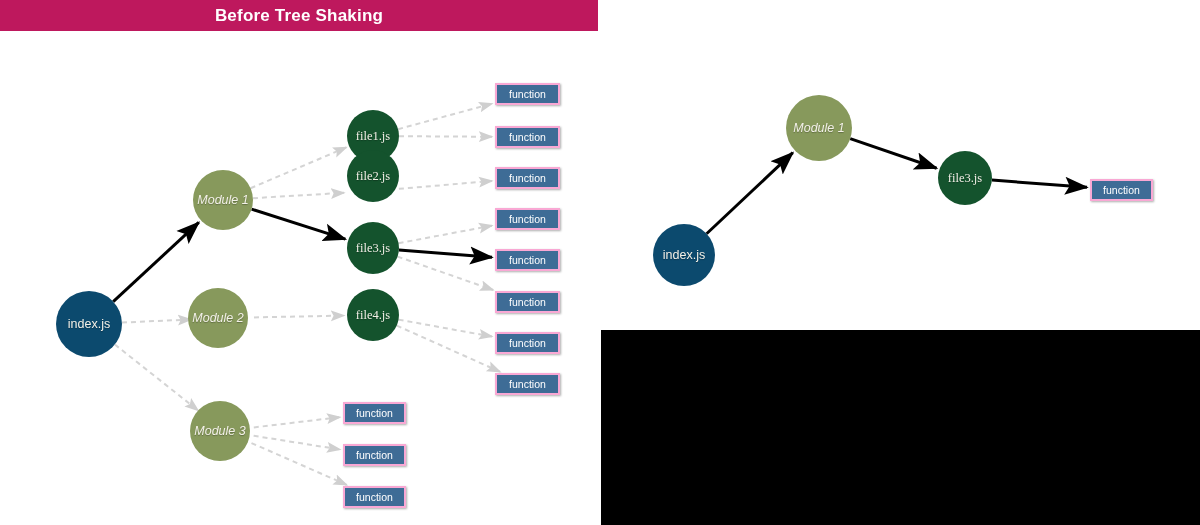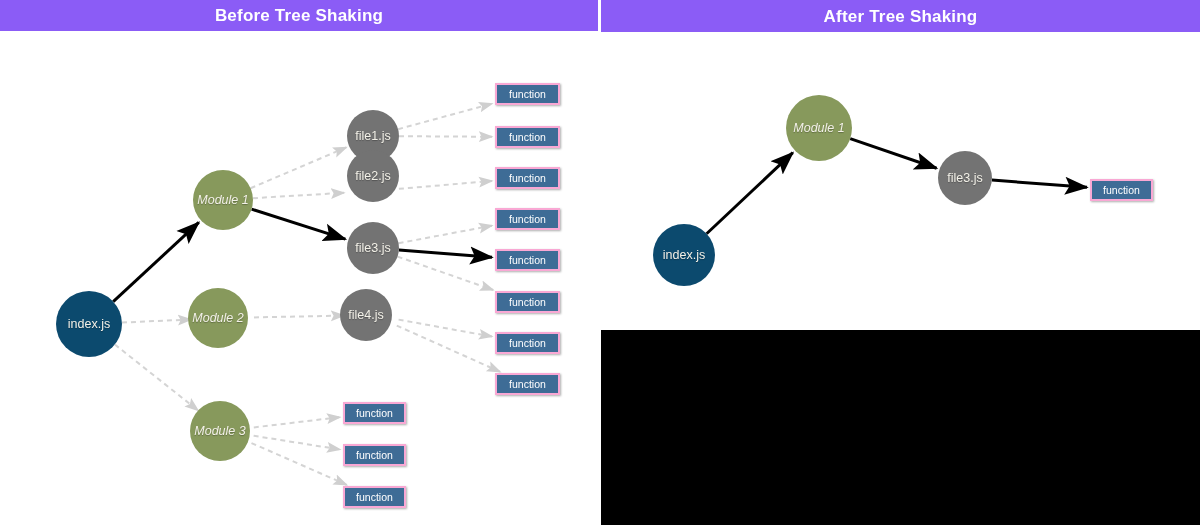--- a/index.html
+++ b/index.html
@@ -19,21 +19,21 @@
     position: absolute;
     left: 0; top: 0;
     width: 1200px;
     height: 525px;
   }
   
   .header-bar {
     position: absolute;
     top: 0;
     height: 31px;
-    background: #8b5cf6;
+    background: #be185d;
     display: flex;
     align-items: center;
     justify-content: center;
   }
   .header-bar.left  { left: 0;     width: 598px; }
   .header-bar.right { left: 601px; width: 599px; height: 32px; }
   .header-title {
     color: #ffffff;
     font-size: 17px;
     font-weight: bold;
@@ -60,21 +60,21 @@
     box-sizing: border-box;
     color: #f3f1e8;
     font-size: 12.5px;
     line-height: 1;
     white-space: nowrap;
     text-shadow: 0 1px 1px rgba(0,0,0,.28);
     font-family: "Liberation Sans", sans-serif;
   }
   .node.index  { background: #0c4a6e; }
   .node.module { background: #87995c; font-style: italic; }
-  .node.file   { background: #737373; }
+  .node.file   { background: #14532d; font-family: Liberation Serif, serif; }
 
   .fnbox {
     position: absolute;
     box-sizing: border-box;
     background: #3e6c96;
     border: 2px solid #f9a8d4;
     box-shadow: 1px 1px 2px rgba(0,0,0,.32);
     display: flex;
     align-items: center;
     justify-content: center;
@@ -94,23 +94,20 @@
     background: #000000;
   }
 </style>
 </head>
 <body>
 
 <div class="canvas">
 
   <div class="header-bar left">
     <span class="header-title">Before Tree Shaking</span>
-  </div>
-  <div class="header-bar right">
-    <span class="header-title">After Tree Shaking</span>
   </div>
 
   <svg class="edges" id="edge-layer" viewBox="0 0 1200 525" xmlns="http://www.w3.org/2000/svg">
     <defs>
       <marker id="arrow-active" markerWidth="9" markerHeight="9" refX="7.4" refY="3.2" orient="auto" markerUnits="strokeWidth">
         <path d="M0,0.2 L8,3.2 L0,6.2 L1.6,3.2 Z" fill="#000000"></path>
       </marker>
       <marker id="arrow-inactive" markerWidth="8" markerHeight="8" refX="6.6" refY="3" orient="auto" markerUnits="strokeWidth">
         <path d="M0,0.3 L7.4,3 L0,5.7 L1.4,3 Z" fill="#cfcfcf"></path>
       </marker>
@@ -155,21 +152,21 @@
       </div>
       <div class="node file" style="left: 347px; top: 110px; width: 52px; height: 52px;">
         <span>file1.js</span>
       </div>
       <div class="node file" style="left: 347px; top: 150px; width: 52px; height: 52px;">
         <span>file2.js</span>
       </div>
       <div class="node file" style="left: 347px; top: 222px; width: 52px; height: 52px;">
         <span>file3.js</span>
       </div>
-      <div class="node file" style="left: 340px; top: 289px; width: 52px; height: 52px;">
+      <div class="node file" style="left: 347px; top: 289px; width: 52px; height: 52px;">
         <span>file4.js</span>
       </div>
       <div class="fnbox" style="left: 495px; top: 83px; width: 65px; height: 22px;">
         <span>function</span>
       </div>
       <div class="fnbox" style="left: 495px; top: 126px; width: 65px; height: 22px;">
         <span>function</span>
       </div>
       <div class="fnbox" style="left: 495px; top: 167px; width: 65px; height: 22px;">
         <span>function</span>

